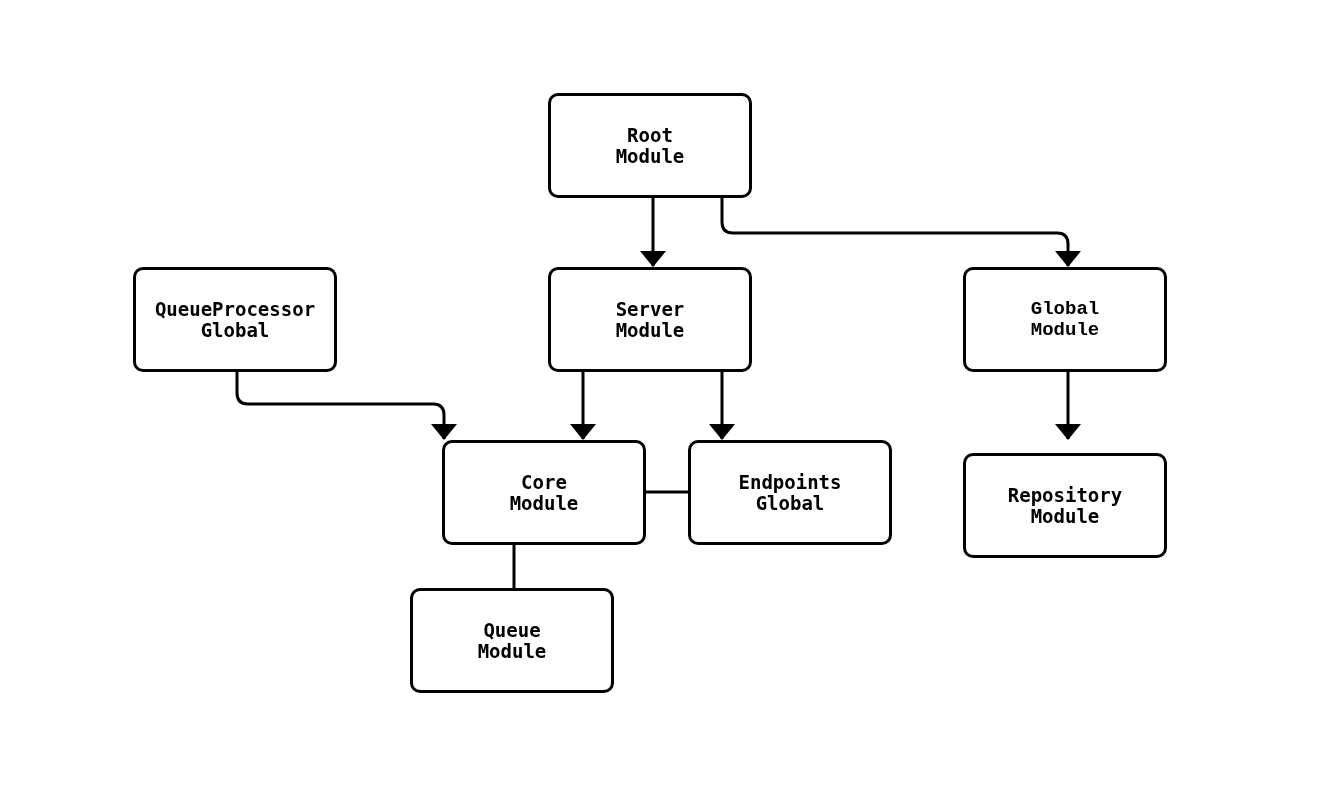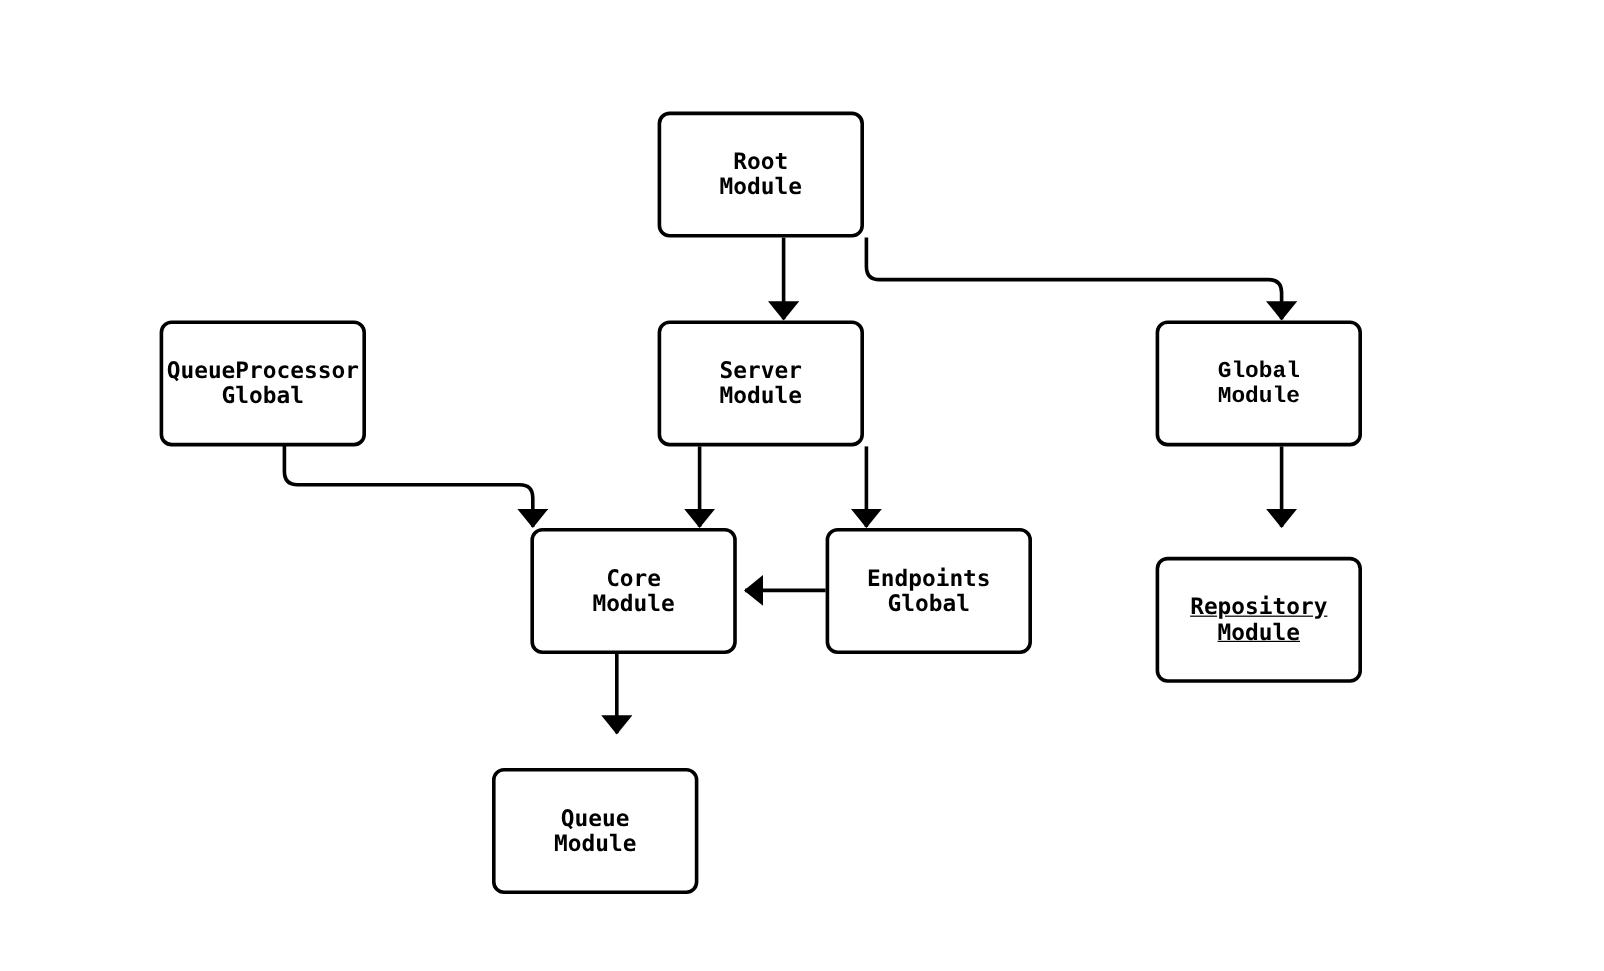--- a/index.html
+++ b/index.html
@@ -23,21 +23,21 @@
     height: 809px;
   }
   .edge {
     fill: none;
     stroke: #000000;
     stroke-width: 3;
   }
   .node {
     position: absolute;
     box-sizing: border-box;
-    width: 172px;
+    width: 204px;
     height: 105px;
     background: #ffffff;
     border: 3px solid #000000;
     border-radius: 10px;
     display: flex;
     align-items: center;
     justify-content: center;
   }
   .node-label {
     font-size: 19px;
@@ -46,22 +46,22 @@
     color: #000000;
     text-align: center;
     white-space: pre-line;
   }
   .pos-root           { left: 548px; top: 93px;  }
   .pos-server         { left: 548px; top: 267px; align-items: center; }
   .pos-queueprocessor { left: 133px; top: 267px; }
   .pos-global         { left: 963px; top: 267px; font-family: Liberation Mono, monospace; }
   .pos-core           { left: 410px; top: 440px; margin-left: 32px; }
   .pos-endpoints      { left: 688px; top: 440px; }
-  .pos-repository     { left: 963px; top: 464px; text-decoration: underline; }
-  .pos-queue          { left: 410px; top: 640px; }
+  .pos-repository     { left: 963px; top: 453px; }
+  .pos-queue          { left: 410px; top: 588px; }
 </style>
 </head>
 <body>
 
 <div class="canvas">
 
   <svg class="edges-layer" viewBox="0 0 1337 809" xmlns="http://www.w3.org/2000/svg">
     <defs>
       <marker id="arrowhead" markerUnits="userSpaceOnUse" markerWidth="18" markerHeight="26" refX="15" refY="13" orient="auto">
         <path d="M0,0 L16,13 L0,26 Z" fill="#000000"></path>

